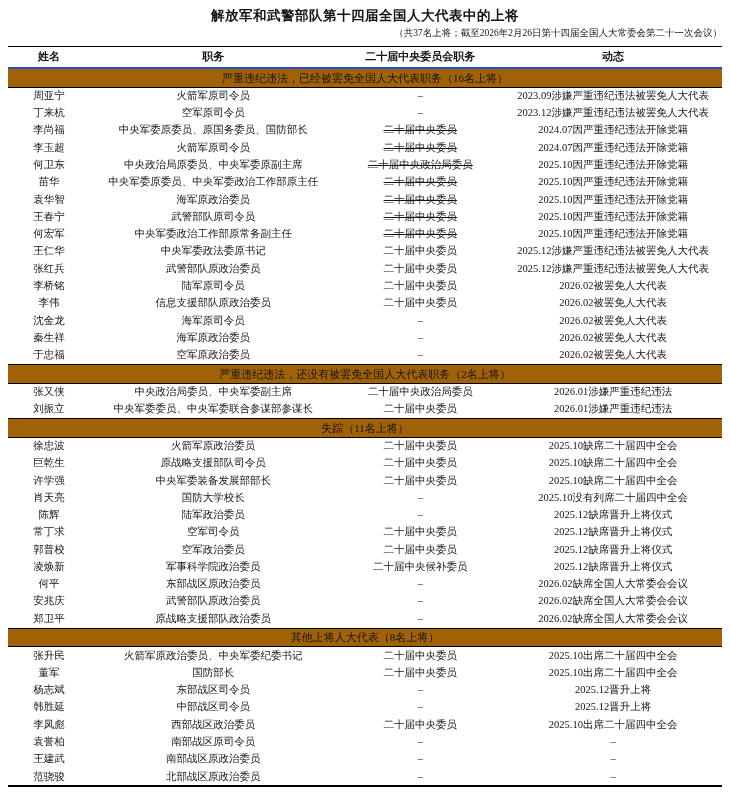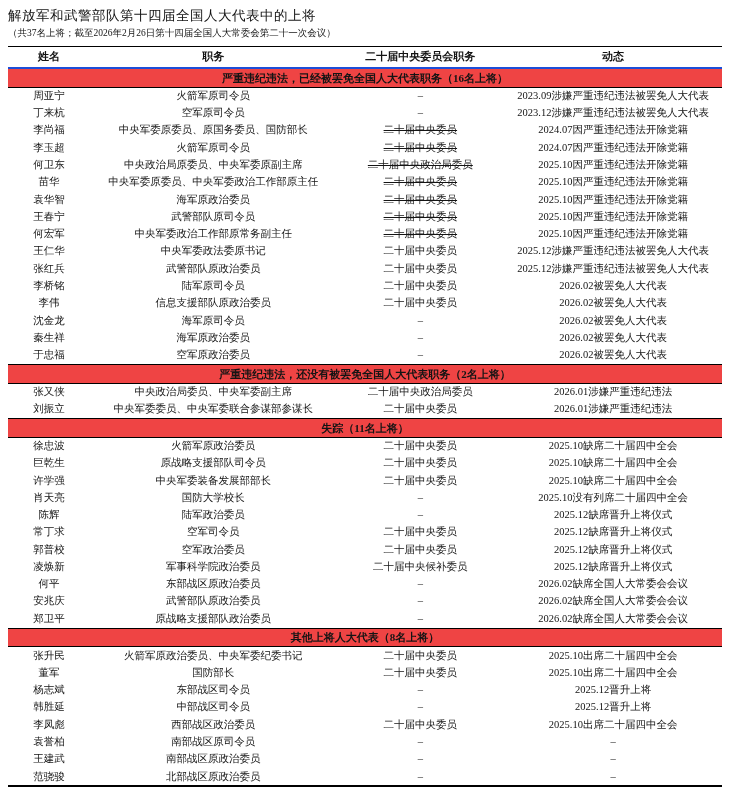--- a/index.html
+++ b/index.html
@@ -12,28 +12,29 @@
     font-family: "Liberation Serif", "DejaVu Serif", serif;
     color: #141414;
   }
   .page {
     box-sizing: border-box;
     width: 730px;
     height: 800px;
     padding: 5px 8px 4px 8px;
   }
   .doc-title {
-    font-weight: normal;
+    text-align: center;
+    font-weight: bold;
     font-size: 13.5px;
     line-height: 16px;
     margin-top: 3px;
     letter-spacing: 0.5px;
   }
   .doc-subtitle {
-    text-align: left;
+    text-align: right;
     font-size: 9.5px;
     line-height: 12px;
     margin-top: 3px;
   }
   table.roster {
     width: 100%;
     border-collapse: collapse;
     table-layout: fixed;
     margin-top: 7px;
     border-top: 1.5px solid #000;
@@ -54,22 +55,22 @@
   }
   td {
     font-size: 10.5px;
     line-height: 12.5px;
     text-align: center;
     padding: 2.4px 1px;
     white-space: nowrap;
     overflow: hidden;
   }
   tr.section-row td {
-    background: #ef4444;
-    font-weight: bold;
+    background: #a16207;
+    font-weight: normal;
     font-size: 11px;
     padding: 2.5px 1px;
     border-top: 1px solid #000;
     border-bottom: 1px solid #000;
   }
   .strike {
     text-decoration: line-through;
     text-decoration-thickness: 1px;
   }
 </style>

